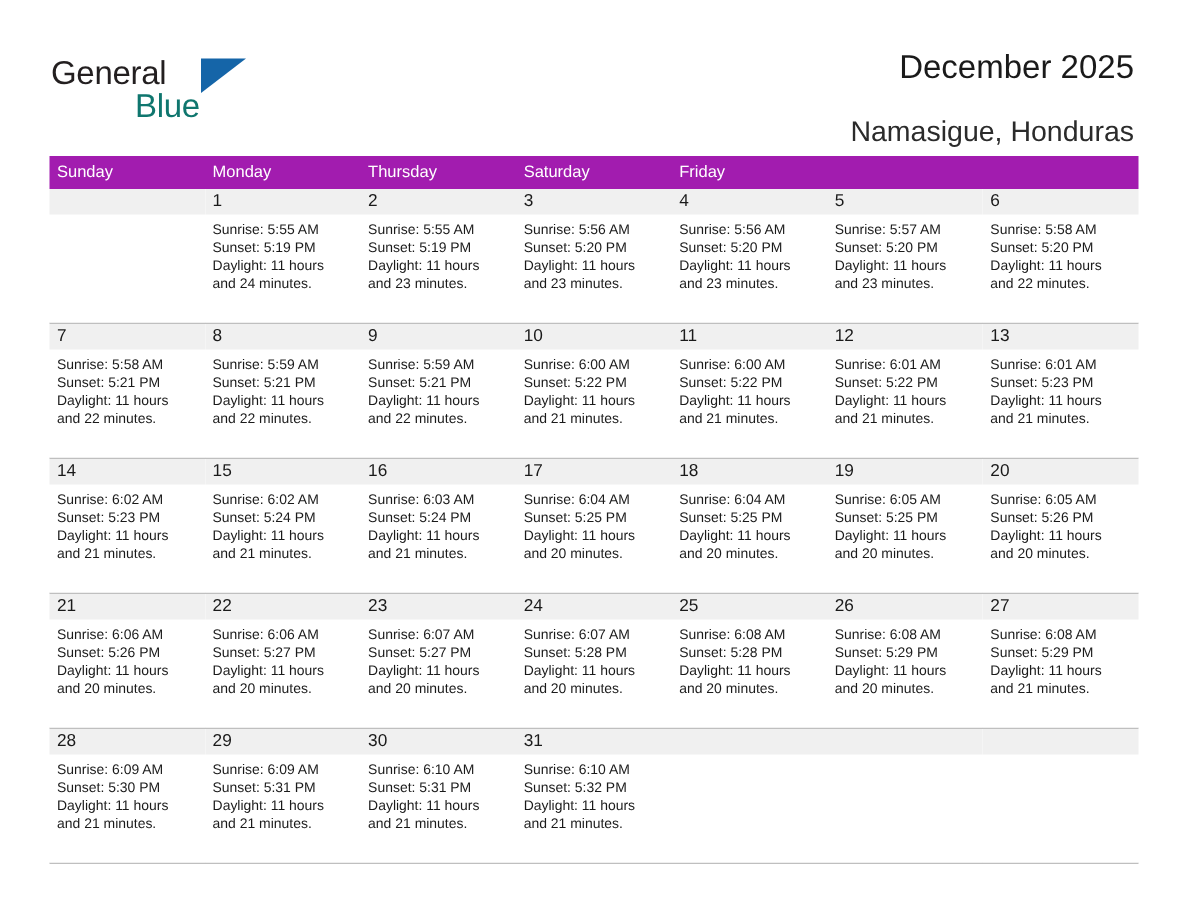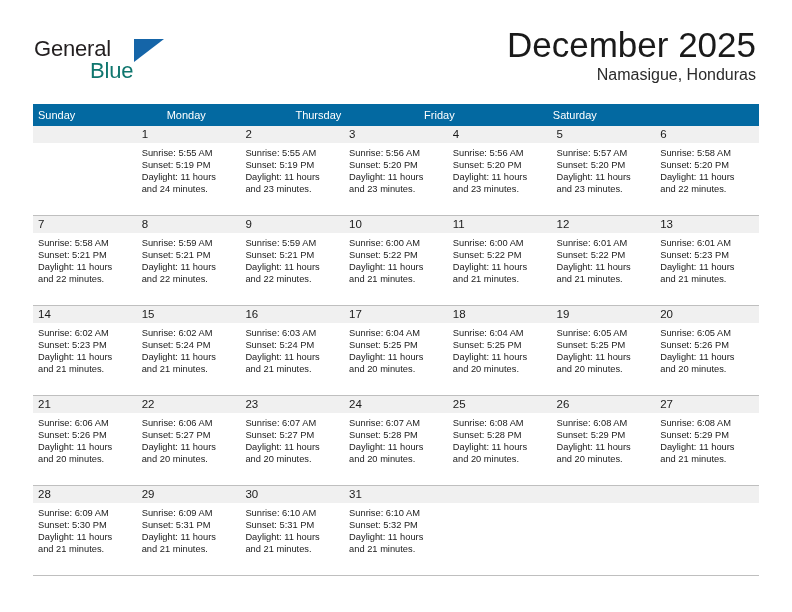--- a/index.html
+++ b/index.html
@@ -51,48 +51,47 @@
     border-top: 23px solid #1565a8;
     border-right: 30px solid transparent;
   }
 
   .title-block {
     position: absolute;
     right: 36px; top: 28px;
     text-align: right;
   }
   .cal-title {
-    font-size: 35px;
+    font-size: 22px;
     font-weight: normal;
     color: #1a1a1a;
     line-height: 34px;
     white-space: nowrap;
   }
   .cal-subtitle {
-    font-size: 16px;
+    font-size: 19px;
     font-weight: normal;
     color: #2b2b2b;
     line-height: 22px;
-    margin-top: 2px;
+    margin-top: 16px;
     white-space: nowrap;
   }
 
   
   .calendar {
     position: absolute;
     left: 33px; top: 104px;
     width: 726px;
   }
   .row {
     display: flex;
     width: 726px;
   }
   .head-row {
-    background: #0369a1;
-    gap: 25px;
+    background: #a21caf;
   }
   .head-cell {
     width: 103.714px;
     height: 22px;
     color: #ffffff;
     font-size: 11px;
     line-height: 22px;
     padding-left: 5px;
     white-space: nowrap;
     overflow: hidden;
@@ -143,22 +142,22 @@
       <div class="cal-subtitle">Namasigue, Honduras</div>
     </div>
 
   </div>
 
   <div class="calendar">
     <div class="row head-row">
       <div class="head-cell">Sunday</div>
       <div class="head-cell">Monday</div>
       <div class="head-cell">Thursday</div>
+      <div class="head-cell">Saturday</div>
       <div class="head-cell">Friday</div>
-      <div class="head-cell">Saturday</div>
     </div>
 
     <div id="weeks-container">
         <div class="row week-row">
           <div class="day-cell empty">
             <div class="day-num-band"></div>
             <div class="day-body">
               <div></div>
               <div></div>
               <div></div>

